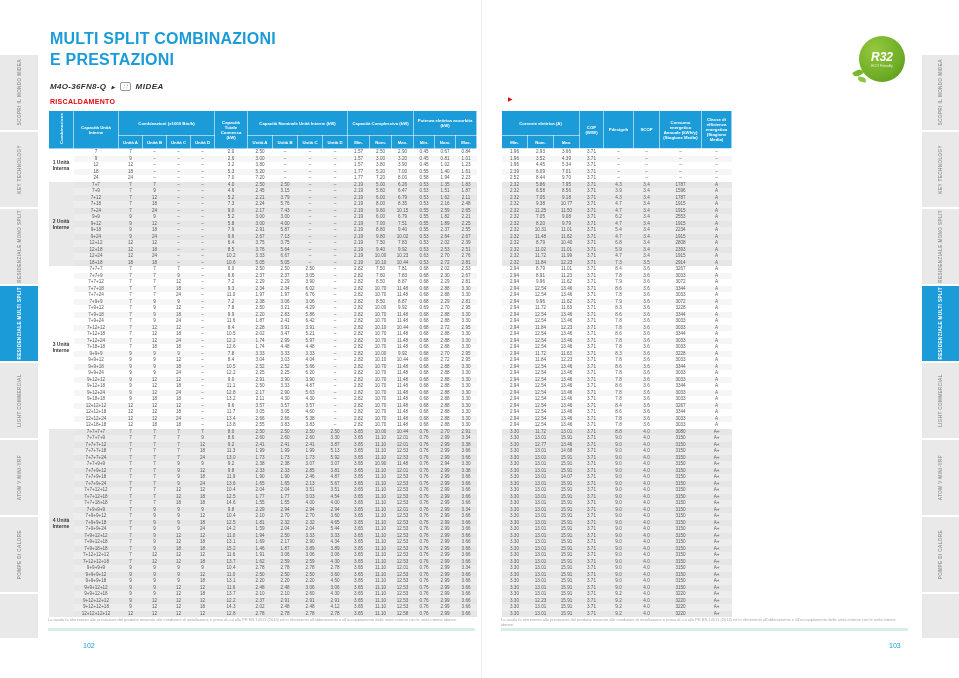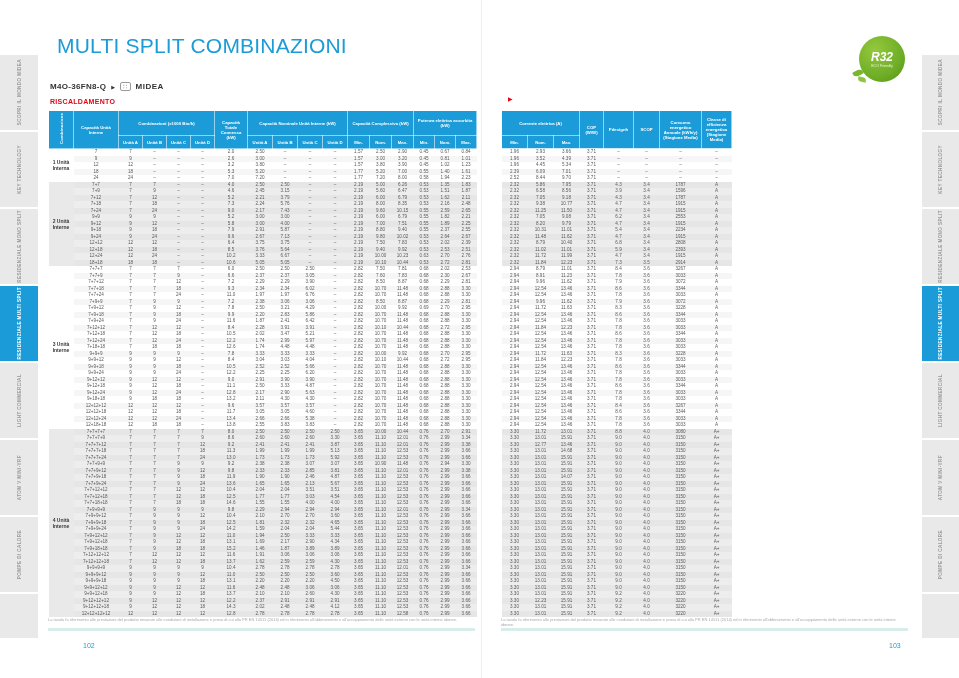--- a/index.html
+++ b/index.html
@@ -14,23 +14,23 @@
        letter-spacing:.4px;color:#9a9a9a;white-space:nowrap;}
   .tab.active{background:#1b9cd8;}
   .tab.active span{color:#fff;}
   .tab.filler{height:44px;}
   
   .page{position:absolute;top:0;height:678px;background:#fff;}
   .page-left{left:38px;width:441px;}
   .page-right{left:481px;width:440px;border-left:1px solid #eee;}
   .red-corner{position:absolute;left:38px;top:0;width:3px;height:30px;background:#e30613;}
   
-  h1{position:absolute;left:12px;top:28px;margin:7px;font-size:21px;line-height:21px;
-     color:#1b9cd8;font-weight:normal;letter-spacing:.2px;}
-  .model-row{position:absolute;left:12px;top:82px;display:flex;align-items:center;gap:5px;}
+  h1{position:absolute;left:12px;top:28px;margin:0;font-size:16px;line-height:21px;
+     color:#1b9cd8;font-weight:bold;letter-spacing:.2px;}
+  .model-row{position:absolute;left:12px;top:82px;display:flex;align-items:center;gap:5px;font-style:italic;}
   .model{font-size:8px;font-weight:bold;color:#333;letter-spacing:.3px;}
   .arrow{font-size:5px;color:#333;}
   .quadri-icon{display:inline-block;border:1px solid #999;border-radius:2px;color:#777;
      font-size:7px;line-height:7px;padding:0 2px;background:#fff;}
   .variant{font-size:8px;font-weight:bold;color:#333;letter-spacing:.5px;}
   .section-label{position:absolute;left:12px;top:98px;font-size:7px;font-weight:bold;
      color:#e30613;letter-spacing:.3px;}
   
   table.tbl{border-collapse:collapse;table-layout:fixed;position:absolute;top:110px;}
   #left-table{left:10px;width:427px;}
@@ -110,21 +110,21 @@
         <span>ATOM V MINI-VRF</span>
       </div>
       <div class="tab">
         <span>POMPE DI CALORE</span>
       </div>
       <div class="tab filler"></div>
     </div>
   <div class="red-corner"></div>
 
   <div class="page page-left">
-    <h1><span>MULTI SPLIT COMBINAZIONI</span><br></h1>
+    <h1><span>MULTI SPLIT COMBINAZIONI</span><br><span>E PRESTAZIONI</span></h1>
     <div class="model-row">
       <span class="model">M4O-36FN8-Q</span>
       <span class="arrow">▶</span>
       <span class="quadri-icon">∷</span>
       <span class="variant">MIDEA</span>
     </div>
     <div class="section-label">RISCALDAMENTO</div>
 
     <table class="tbl" id="left-table">
       <colgroup>

